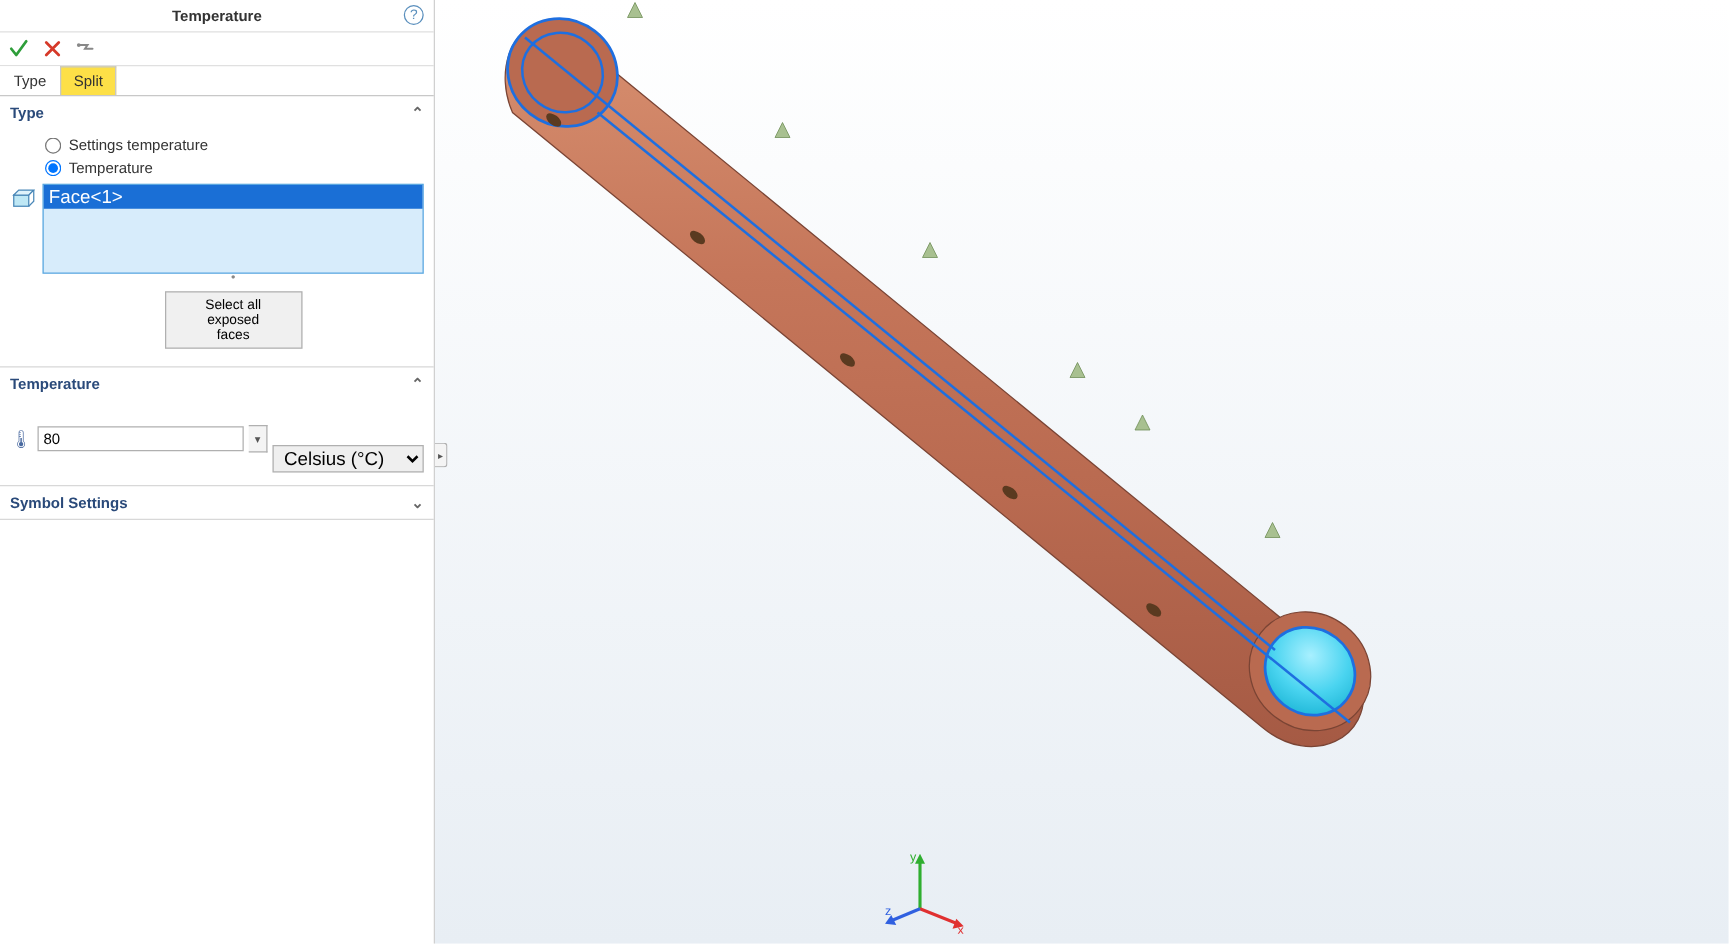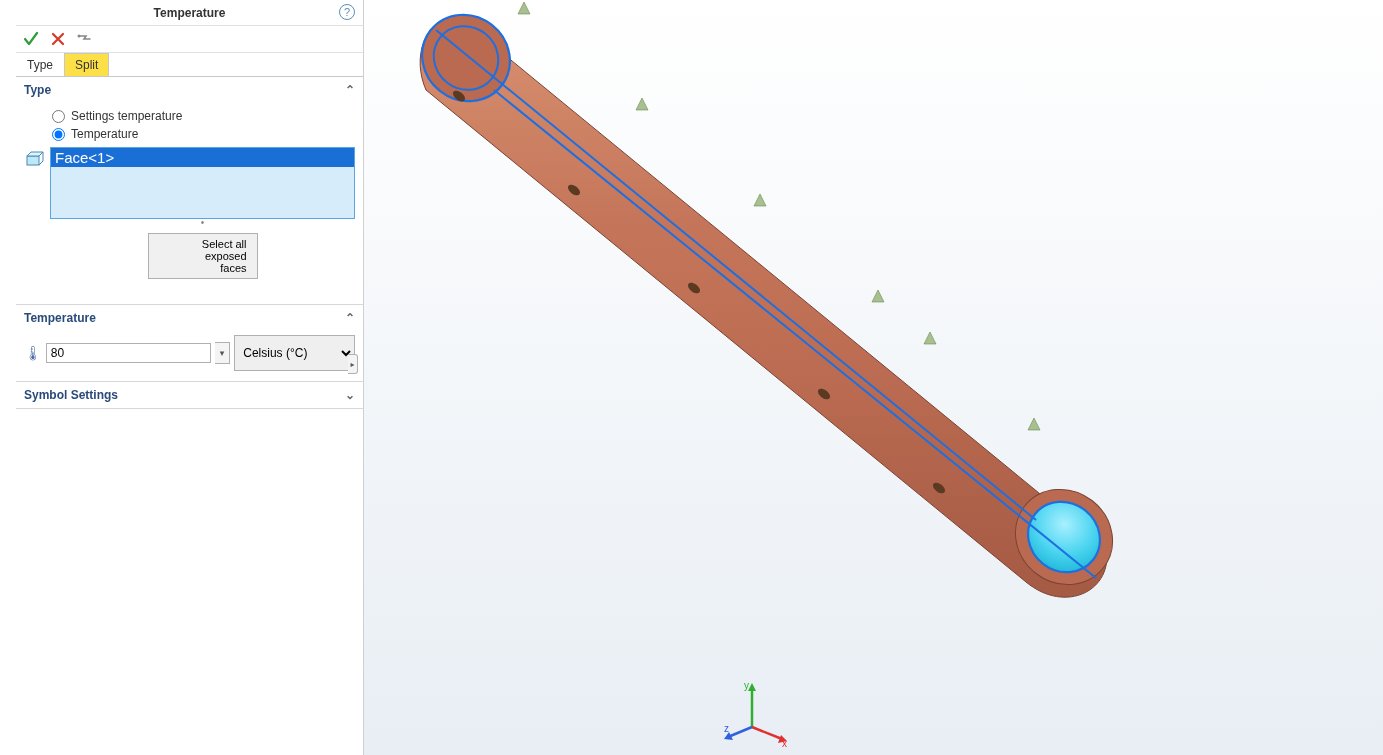--- a/index.html
+++ b/index.html
@@ -1,43 +1,43 @@
 <!DOCTYPE html>
 <html><head>
 <meta charset="utf-8">
 <style>
   * { box-sizing: border-box; font-family: "Segoe UI", Arial, sans-serif; }
   html, body { margin:0; padding:0; width:1383px; height:755px; overflow:hidden; background:#fff; }
-  .app { display:flex; width:100%; height:100%;padding-left:16px; }
+  .app { display:flex; width:100%; height:100%; }
   .panel { width:348px; height:100%; border-right:1px solid #d0d0d0; background:#fff; display:flex; flex-direction:column; font-size:12px; color:#333; }
   .panel-header { display:flex; align-items:center; justify-content:center; position:relative; height:26px; border-bottom:1px solid #e0e0e0;}
   .panel-title { font-weight:bold; font-size:12px; }
   .help-icon { position:absolute; right:8px; top:4px; width:16px; height:16px; border:1px solid #5a8fbd; border-radius:50%; color:#5a8fbd; font-size:11px; text-align:center; line-height:14px; cursor:pointer;}
   .action-row { display:flex; align-items:center; gap:10px; padding:4px 6px; border-bottom:1px solid #e0e0e0;}
   .check-icon svg, .x-icon svg, .pin-icon svg { display:block; }
   .tabs-row { display:flex; border-bottom:1px solid #c8c8c8; }
   .tab { padding:4px 10px; font-size:12px; border:1px solid transparent; border-bottom:none; cursor:pointer; background:#fff;}
   .tab.active { background:#fde047; border-color:#c8c8c8; }
   .section { border-bottom:1px solid #d8d8d8; }
   .section-head { display:flex; justify-content:space-between; align-items:center; padding:6px 8px; font-weight:bold; color:#2a4a7a; cursor:pointer;}
   .chev { font-size:12px; color:#666; }
   .section-body { padding:4px 8px 10px 8px; }
   .radio-row { display:flex; align-items:center; gap:6px; padding:2px 0 2px 28px; }
   .radio-row input { margin:0; }
   .sel-row { display:flex; align-items:flex-start; gap:6px; padding-top:4px;}
   .face-icon { width:20px; height:20px; margin-top:2px; }
   .sel-box { flex:1; height:72px; border:1px solid #5aa7e0; background:#d7ecfb; position:relative; }
   .sel-item { background:#1a6fd6; color:#fff; padding:1px 4px; font-size:15px; }
   .grip-dot { width:100%; text-align:center; color:#888; font-size:10px; line-height:8px; }
-  .exposed-btn { display:block; margin:6px auto 15px auto; padding:4px 10px; border:1px solid #b0b0b0; background:#f0f0f0; font-size:11px; text-align:right; cursor:pointer; width:110px;}
+  .exposed-btn { display:block; margin:6px auto 4px auto; padding:4px 10px; border:1px solid #b0b0b0; background:#f0f0f0; font-size:11px; text-align:center; cursor:pointer; width:110px;}
   .temp-row { display:flex; align-items:center; gap:4px; padding:4px 8px 10px 8px;}
   .therm-icon { width:18px; text-align:center; font-size:14px; color:#4a6aa0;}
   .temp-input { flex:1; height:20px; border:1px solid #b0b0b0; padding:0 4px; font-size:12px;}
   .temp-drop { width:18px; height:22px; border:1px solid #b0b0b0; border-left:none; background:#f4f4f4; display:flex; align-items:center; justify-content:center; font-size:9px; color:#555; cursor:pointer;}
-  .unit-select { width:140px; height:36px; border:1px solid #b0b0b0; font-size:12px; padding:0 4px;}
+  .unit-select { width:140px; height:22px; border:1px solid #b0b0b0; font-size:15px; padding:0 4px;margin-top:32px;}
   .viewport { flex:1; position:relative; background:linear-gradient(to bottom, #ffffff 0%, #e8eef4 100%); overflow:hidden;}
   .pipe-svg { position:absolute; left:0; top:0; }
   .triad { position:absolute; left:360px; bottom:8px; }
   .expand-tab { position:absolute; left:348px; top:354px; width:10px; height:20px; border:1px solid #b0b0b0; border-left:none; background:#f4f4f4; display:flex; align-items:center; justify-content:center; font-size:8px; color:#555; cursor:pointer; border-radius:0 3px 3px 0;}
 </style>
 </head>
 <body>
 
 <div class="app">
   <div class="panel">

